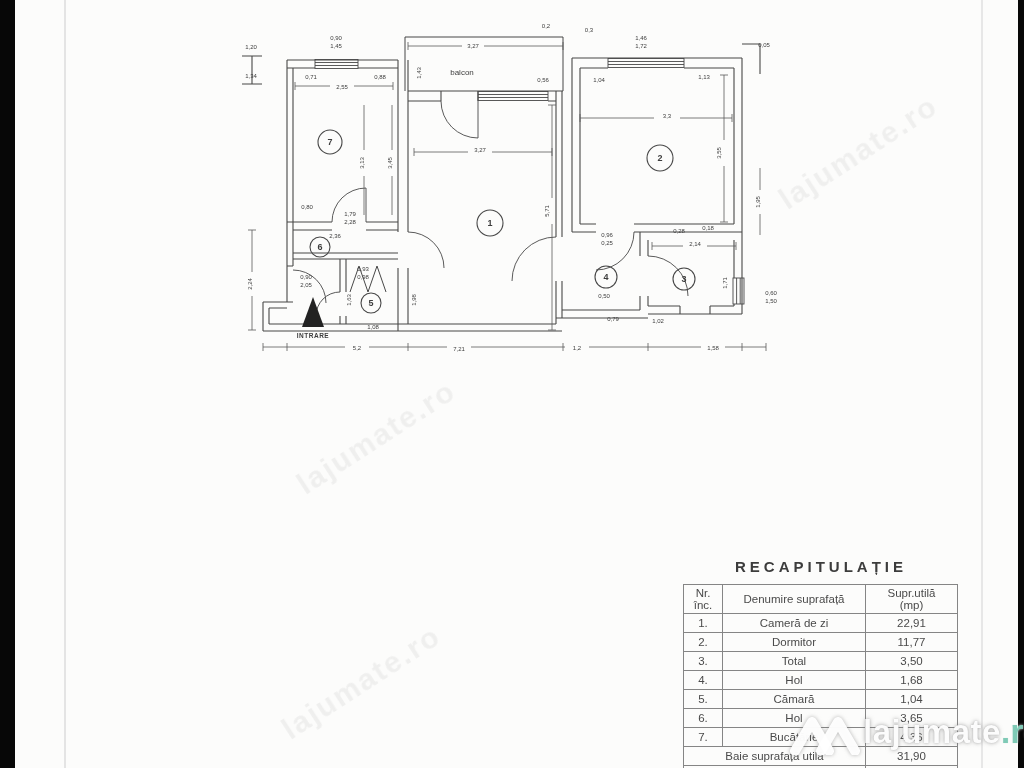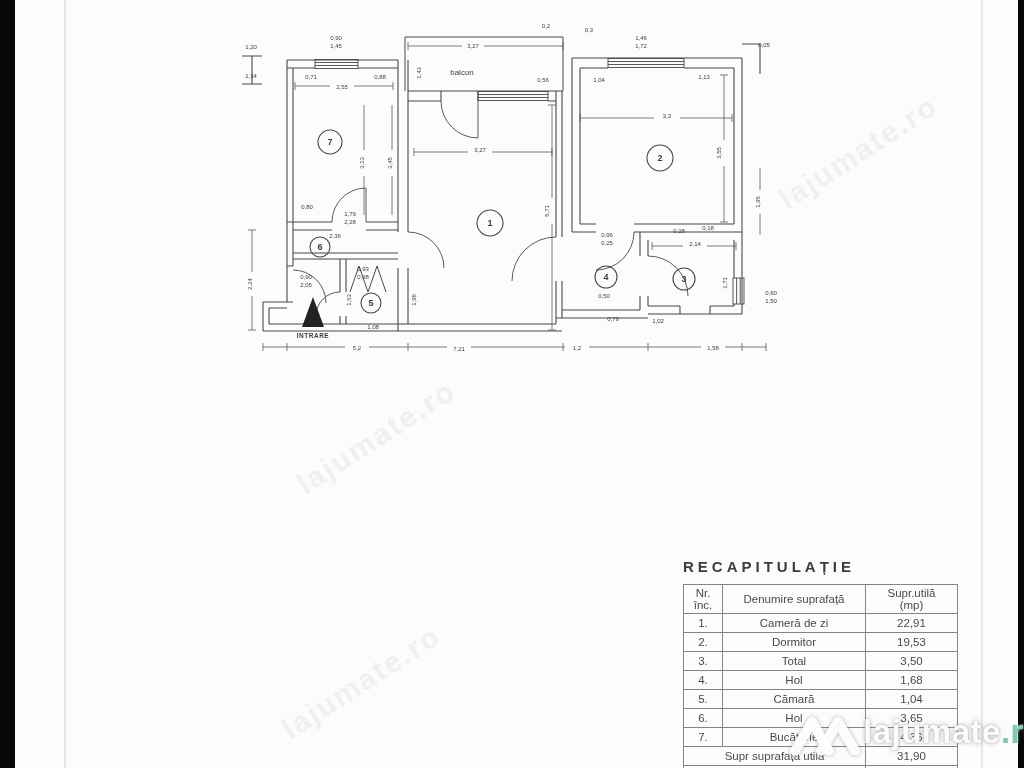--- a/index.html
+++ b/index.html
@@ -10,21 +10,21 @@
   .bar-right{position:absolute;left:1018px;top:0;width:6px;height:768px;background:#070707;}
   .page-edge-l{position:absolute;left:64px;top:0;width:2px;height:768px;background:#e4e4e4;}
   .page-edge-r{position:absolute;left:981px;top:0;width:2px;height:768px;background:#e7e7e7;}
 
   
   .plan-svg{position:absolute;left:0;top:0;filter:blur(.35px);}
   .plan-svg text{font-family:"Liberation Sans",sans-serif;fill:#3d3d3d;}
 
   
   .recap{position:absolute;left:683px;top:558px;width:276px;filter:blur(.3px);color:#474747;}
-  .recap-title{text-align:left;font-size:15px;font-weight:bold;letter-spacing:4px;
+  .recap-title{text-align:center;font-size:15px;font-weight:bold;letter-spacing:4px;
                color:#3c3c3c;margin-bottom:9px;}
   table.recap-tb{border-collapse:collapse;width:274px;table-layout:fixed;}
   table.recap-tb th,table.recap-tb td{border:1px solid #858585;font-size:11.5px;
       text-align:center;padding:0;height:18px;line-height:1.05;font-weight:normal;
       overflow:hidden;white-space:nowrap;color:#4a4a4a;}
   table.recap-tb th{height:28px;}
   col.c1{width:39px}col.c2{width:143px}col.c3{width:92px}
 
   
   .wm-diag{position:absolute;font-size:30px;font-weight:bold;letter-spacing:2px;
@@ -222,21 +222,21 @@
       </thead>
       <tbody id="recap-body">
           <tr>
             <td>1.</td>
             <td>Cameră de zi</td>
             <td>22,91</td>
           </tr>
           <tr>
             <td>2.</td>
             <td>Dormitor</td>
-            <td>19,53</td>
+            <td>11,77</td>
           </tr>
           <tr>
             <td>3.</td>
             <td>Total</td>
             <td>3,50</td>
           </tr>
           <tr>
             <td>4.</td>
             <td>Hol</td>
             <td>1,68</td>
@@ -250,21 +250,21 @@
             <td>6.</td>
             <td>Hol</td>
             <td>3,65</td>
           </tr>
           <tr>
             <td>7.</td>
             <td>Bucătărie</td>
             <td>4,36</td>
           </tr>
           <tr>
-            <td colspan="2">Supr suprafață utilă</td>
+            <td colspan="2">Baie suprafață utilă</td>
             <td>31,90</td>
           </tr>
           <tr>
             <td colspan="2">Supr. balcon</td>
             <td>3,42</td>
           </tr>
         </tbody>
     </table>
   </div>
 

